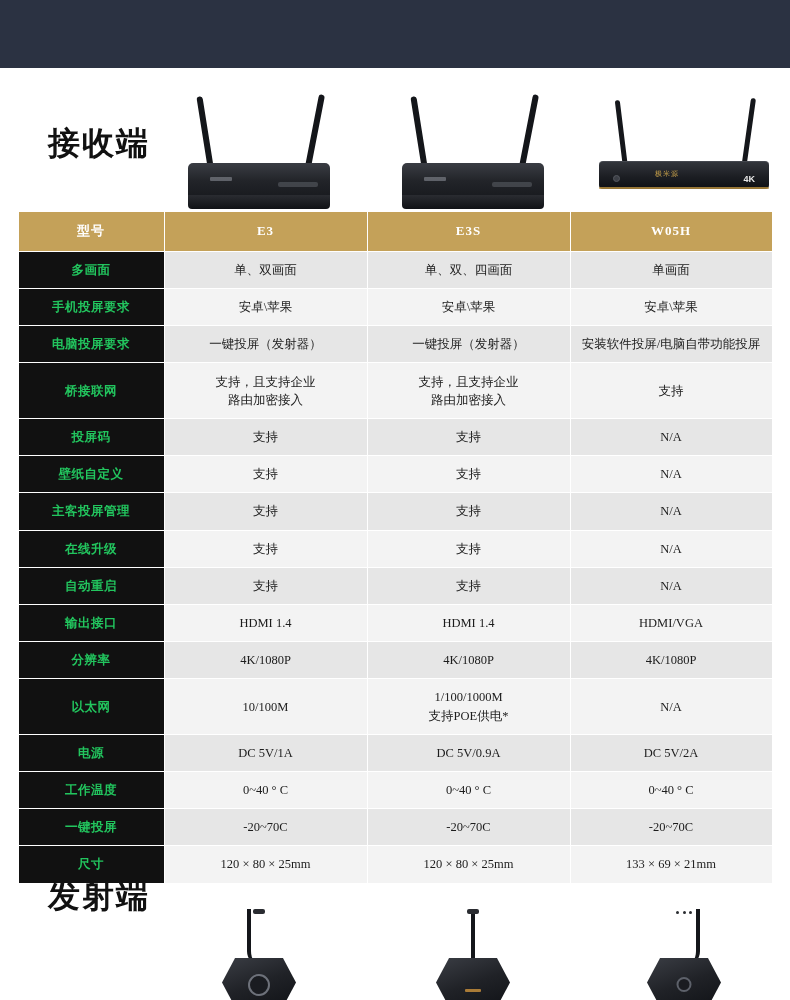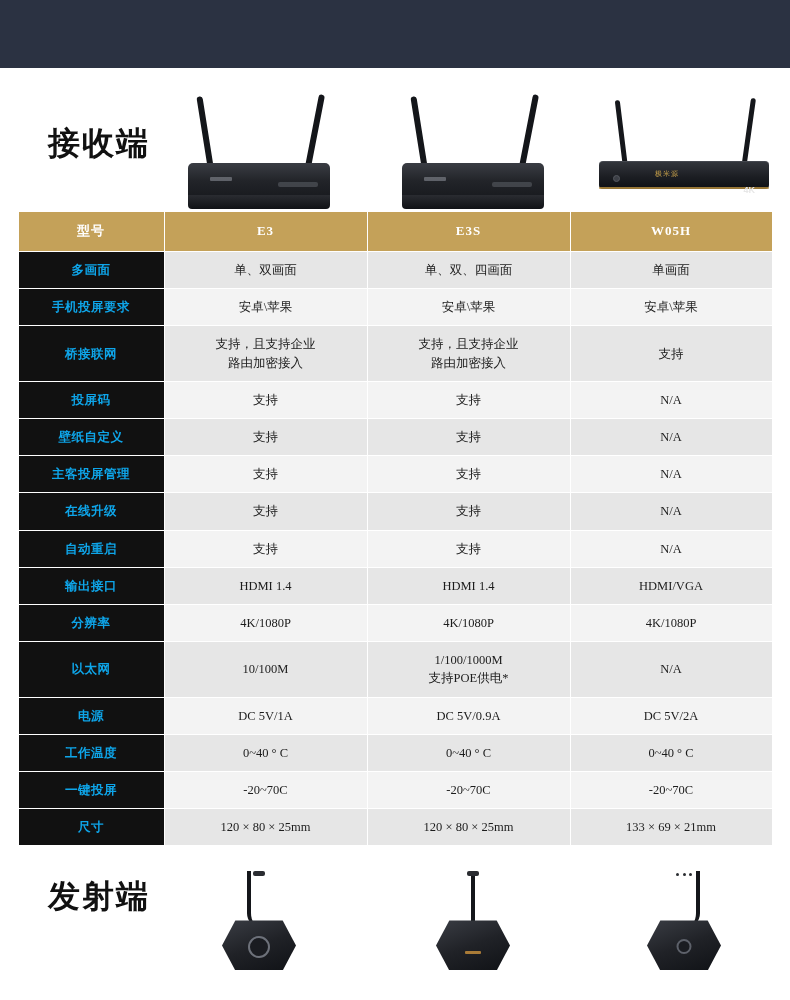--- a/index.html
+++ b/index.html
@@ -108,21 +108,21 @@
   .rxbar .goldline {
     position: absolute;
     left: 0; bottom: 22px; width: 170px; height: 2px;
     background: #b08a3d; opacity: .85; border-radius: 2px;
   }
   .rxbar .brand {
     position: absolute; left: 56px; bottom: 32px;
     font-size: 7px; color: #c9a košt; color: #c9a24a; letter-spacing: 1px;
   }
   .rxbar .k4 {
-    position: absolute; right: 14px; bottom: 16px;
+    position: absolute; right: 14px; bottom: 27px;
     font-size: 9px; color: #e7e7e7; font-weight: bold;
   }
   .rxbar .dot {
     position: absolute; left: 14px; bottom: 29px;
     width: 7px; height: 7px; border-radius: 50%;
     background: #3c3f46; border: 1px solid #55585f;
   }
 
   
   .tx { position: relative; width: 150px; height: 105px; }
@@ -202,21 +202,21 @@
   .spec-table thead th {
     background: #c4a159;
     color: #ffffff;
     font-weight: bold;
     font-size: 13px;
     padding: 10px 4px;
     letter-spacing: 1px;
   }
   .spec-table tbody th {
     background: #111111;
-    color: #0ea5e9;
+    color: #22c55e;
     font-weight: bold;
     font-size: 12.5px;
     letter-spacing: .5px;
   }
   .spec-table tbody tr:nth-child(odd) td  { background: #e6e6e6; }
   .spec-table tbody tr:nth-child(even) td { background: #f3f3f3; }
   .spec-table td.tall { height: 56px; }
   .spec-table td .l2 { display: block; text-align: center; }
 </style>
 </head>
@@ -296,20 +296,32 @@
             <span class="l2">安卓\苹果</span>
           </td>
           <td>
             <span class="l2">安卓\苹果</span>
           </td>
           <td>
             <span class="l2">安卓\苹果</span>
           </td>
         </tr>
         <tr>
+          <th>电脑投屏要求</th>
+          <td>
+            <span class="l2">一键投屏（发射器）</span>
+          </td>
+          <td>
+            <span class="l2">一键投屏（发射器）</span>
+          </td>
+          <td>
+            <span class="l2">安装软件投屏/电脑自带功能投屏</span>
+          </td>
+        </tr>
+        <tr>
           <th>桥接联网</th>
           <td class="tall">
             <span class="l2">支持，且支持企业</span>
             <span class="l2">路由加密接入</span>
           </td>
           <td class="tall">
             <span class="l2">支持，且支持企业</span>
             <span class="l2">路由加密接入</span>
           </td>
           <td class="tall">

